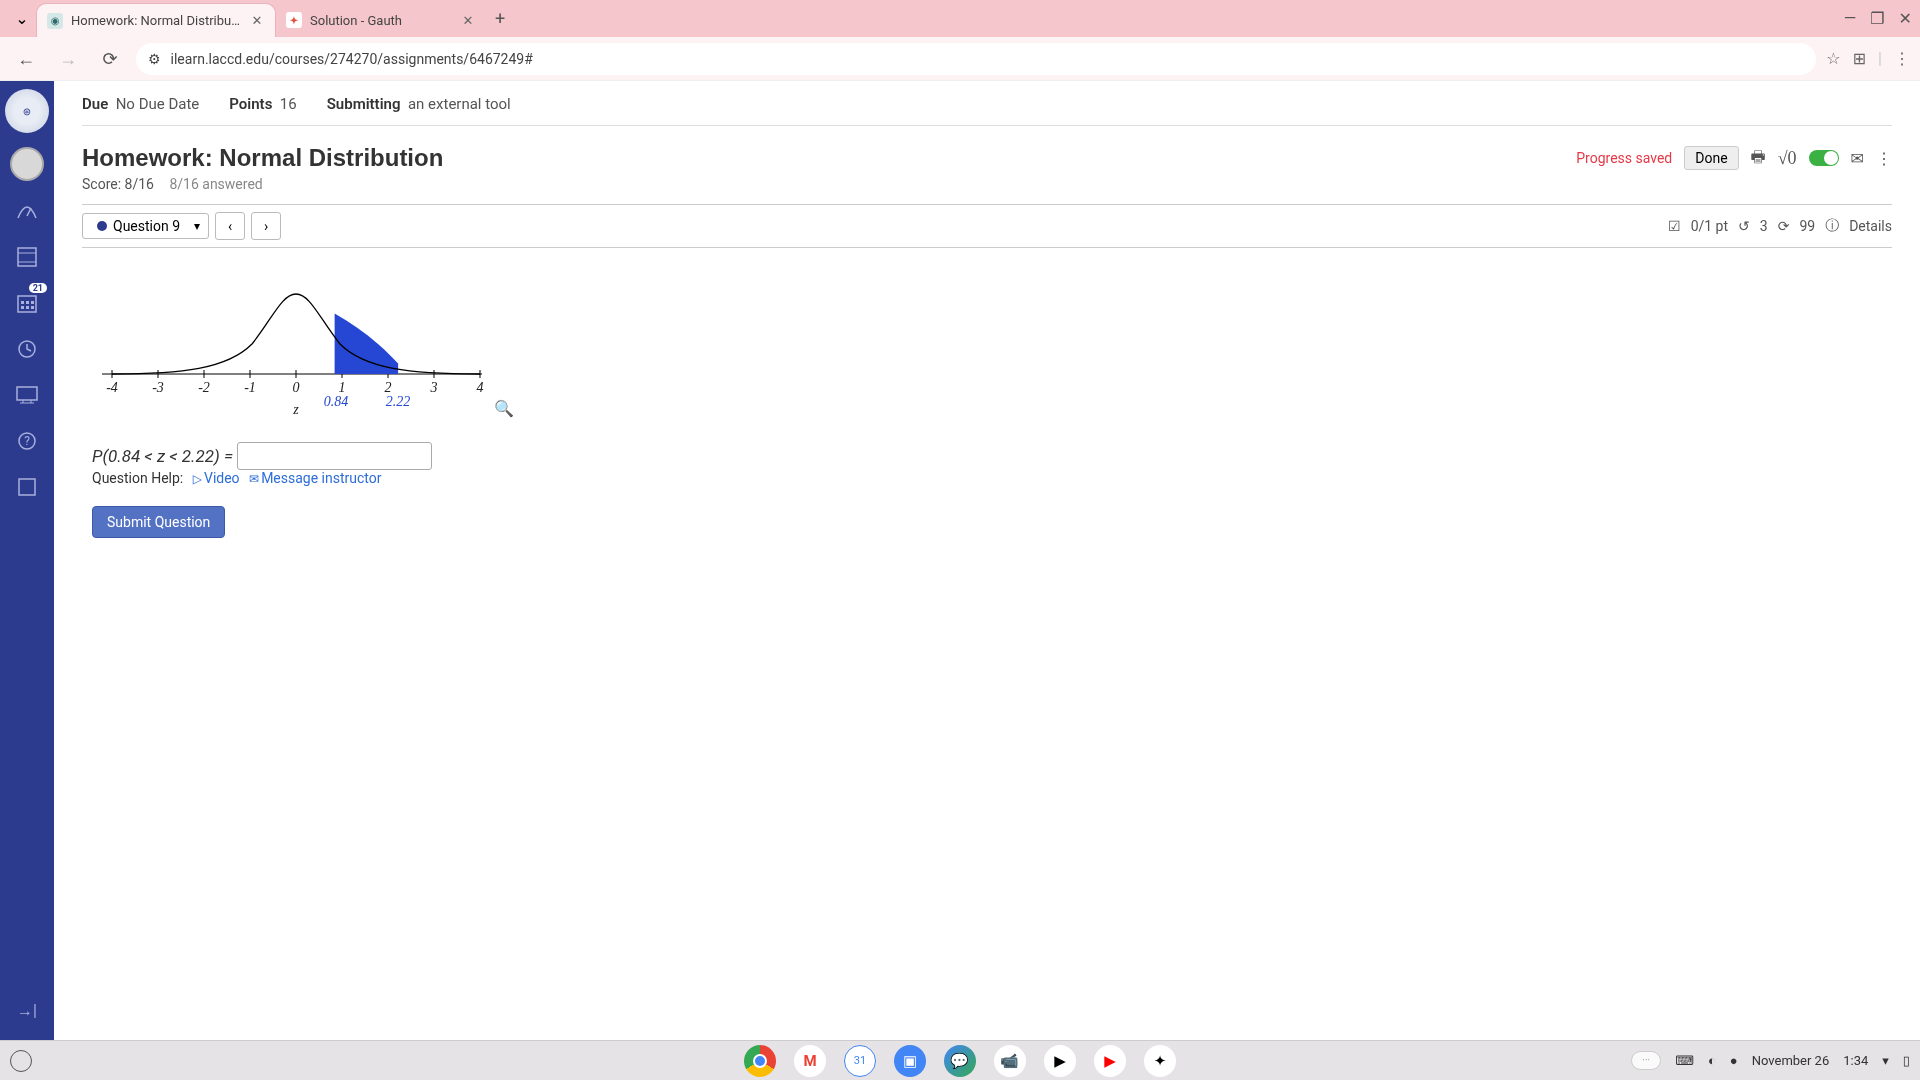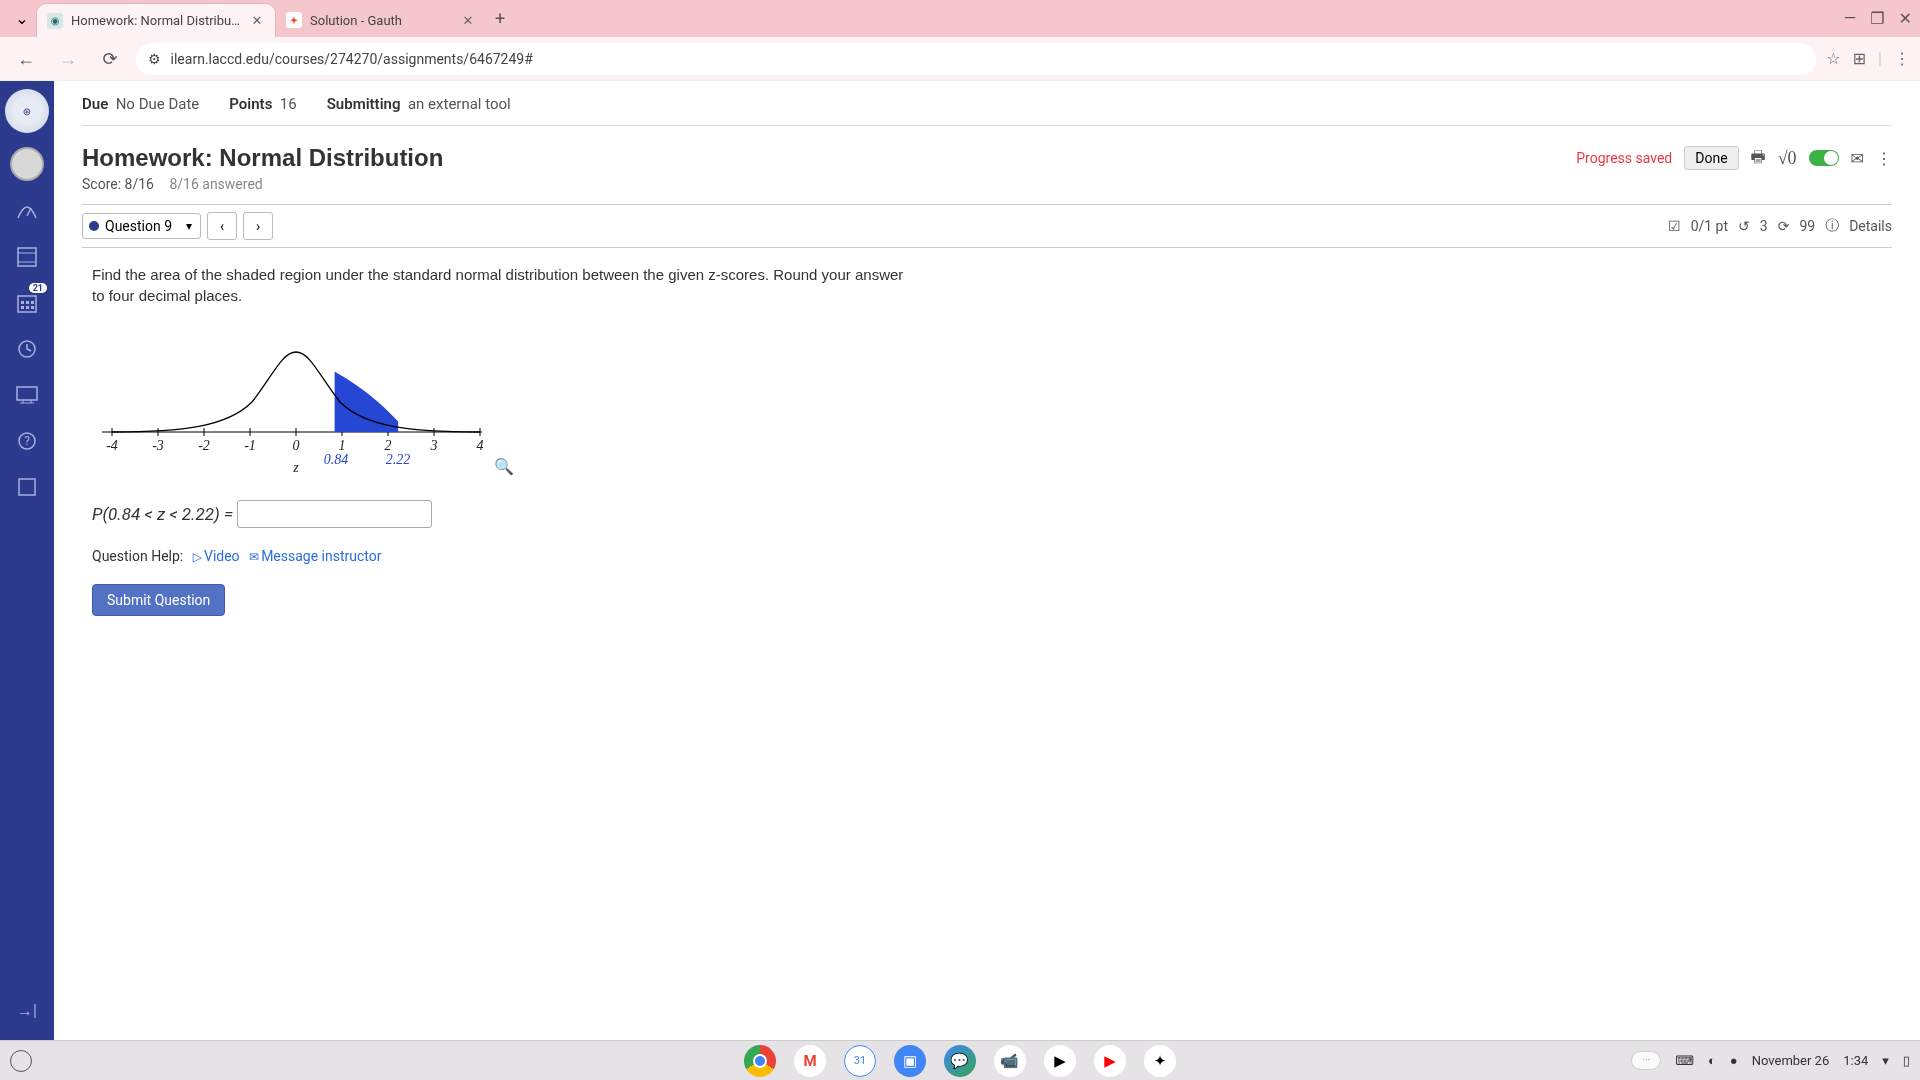--- a/index.html
+++ b/index.html
@@ -55,41 +55,41 @@
 .progress-saved { color: #e63946; font-size: 14px; }
 .done-btn { background: #eee; border: 1px solid #ccc; border-radius: 3px; padding: 3px 10px; font-size: 14px; cursor: pointer; }
 .toggle { width: 30px; height: 16px; background: #3bb143; border-radius: 8px; position: relative; }
 .toggle::after { content: ''; position: absolute; right: 1px; top: 1px; width: 14px; height: 14px; background: #fff; border-radius: 50%; }
 .sqrt-icon { font-family: serif; font-size: 18px; }
 
 .hw-score { font-size: 14px; color: #555; margin-top: 4px; margin-bottom: 12px; }
 .hw-score .answered { margin-left: 12px; color: #888; }
 
 .question-bar { display: flex; align-items: center; gap: 6px; border-top: 1px solid #ccc; border-bottom: 1px solid #ccc; padding: 7px 0; }
-.q-select { border: 1px solid #bbb; border-radius: 3px; padding: 4px 28px 4px 6px; font-size: 14px; display: flex; align-items: center; gap: 6px; cursor: pointer; position: relative; background: #fff; }
+.q-select { border: 1px solid #bbb; border-radius: 3px; padding: 4px 28px 4px 14px; font-size: 14px; display: flex; align-items: center; gap: 6px; cursor: pointer; position: relative; background: #fff; }
 .q-select::after { content: '▾'; position: absolute; right: 8px; font-size: 12px; }
 .q-dot { width: 10px; height: 10px; border-radius: 50%; background: #2d3b8f; }
 .q-nav-btn { width: 30px; height: 28px; border: 1px solid #bbb; background: #fff; border-radius: 3px; cursor: pointer; font-size: 14px; display: flex; align-items: center; justify-content: center; }
 .q-right { margin-left: auto; display: flex; align-items: center; gap: 10px; font-size: 14px; color: #555; }
 .q-right .details-link { cursor: pointer; }
 
 .question-body { padding: 16px 10px; font-size: 15px; color: #333; }
 .q-prompt { font-family: "Trebuchet MS", Verdana, sans-serif; margin-bottom: 16px; line-height: 1.4; max-width: 820px; }
 
 .normal-plot { position: relative; width: 400px; height: 150px; margin-bottom: 8px; }
 .normal-plot svg { overflow: visible; }
 .axis-tick text { font-family: "Times New Roman", serif; font-style: italic; font-size: 14px; fill: #222; }
 .shade-label { font-family: "Times New Roman", serif; font-style: italic; font-size: 14px; fill: #2547d3; }
 .z-label { font-family: "Times New Roman", serif; font-style: italic; font-size: 14px; fill: #222; }
 .zoom-icon { position: absolute; right: -22px; bottom: -4px; color: #888; cursor: pointer; font-size: 16px; }
 
 .prob-row { display: flex; align-items: center; gap: 4px; margin-top: 28px; font-family: "Times New Roman", serif; font-style: italic; font-size: 17px; }
 .prob-input { width: 195px; height: 28px; border: 1px solid #aaa; border-radius: 3px; padding: 0 6px; font-size: 14px; }
 
-.help-row { margin-top: 20px; font-size: 14px; color: #333; }
+.help-row { font-size: 14px; color: #333; }
 .help-row .help-link { color: #2d6dd9; cursor: pointer; margin-left: 6px; }
 .help-row .help-icon { font-size: 12px; margin-right: 2px; }
 
 .submit-btn { margin-top: 20px; background: #5472c4; color: #fff; border: 1px solid #3a5aa8; border-radius: 4px; padding: 7px 14px; font-size: 14px; cursor: pointer; }
 
 
 .taskbar { position: absolute; bottom: 0; left: 0; right: 0; height: 40px; background: #e6e3e6; display: flex; align-items: center; padding: 0 10px; border-top: 1px solid #ccc; }
 .task-left { width: 22px; height: 22px; border: 1.5px solid #555; border-radius: 50%; cursor: pointer; }
 .task-center { position: absolute; left: 50%; transform: translateX(-50%); display: flex; gap: 18px; }
 .task-icon { width: 32px; height: 32px; border-radius: 50%; display: flex; align-items: center; justify-content: center; font-size: 15px; cursor: pointer; }
@@ -233,21 +233,20 @@
         <span>↺</span>
         <span>3</span>
         <span>⟳</span>
         <span>99</span>
         <span>ⓘ</span>
         <span class="details-link">Details</span>
       </div>
     </div>
 
     <div class="question-body">
-      <div class="q-prompt">Find the area of the shaded region under the standard normal distribution between the given z-scores. Round your answer to four decimal places.</div>
 
       <div class="normal-plot">
         <svg width="400" height="150" viewBox="0 0 400 150">
 
           <line x1="10" y1="110" x2="390" y2="110" stroke="#000" stroke-width="1"></line>
 
           <g class="axis-tick">
             <line x1="20" y1="106" x2="20" y2="114" stroke="#000"></line>
               <text x="20" y="128" text-anchor="middle">-4</text>
             <line x1="66" y1="106" x2="66" y2="114" stroke="#000"></line>

